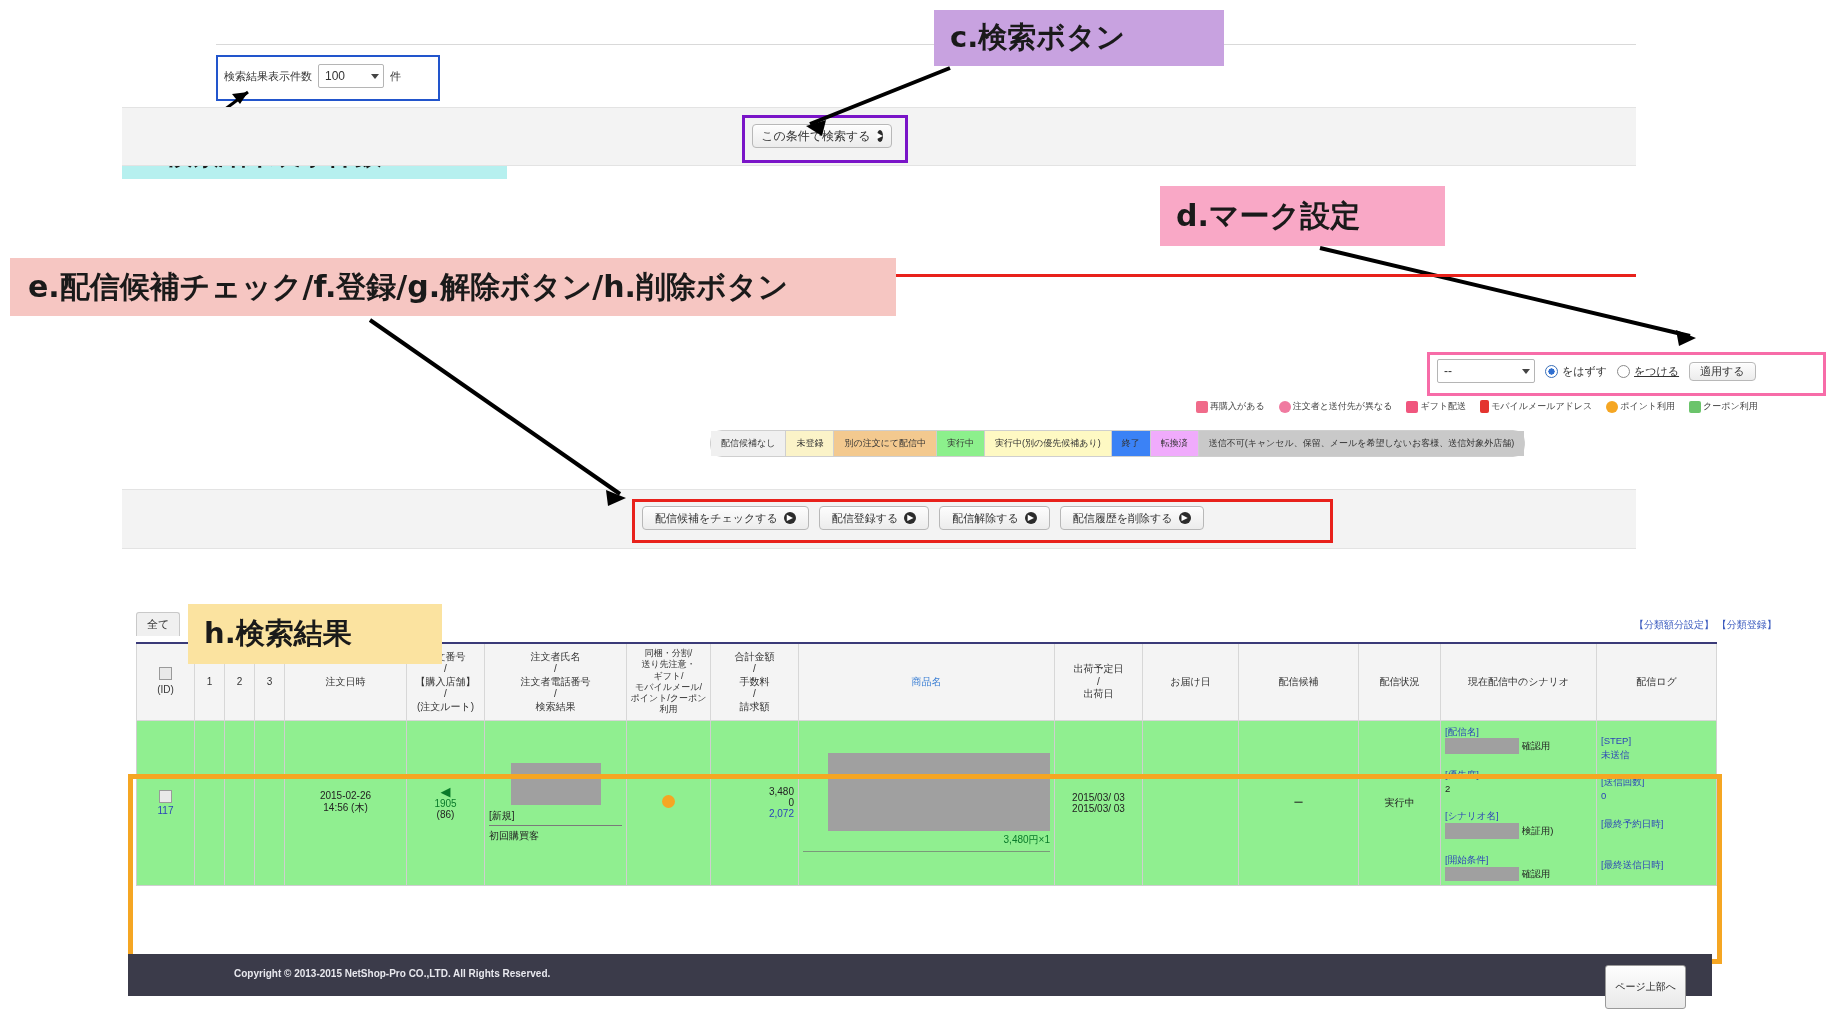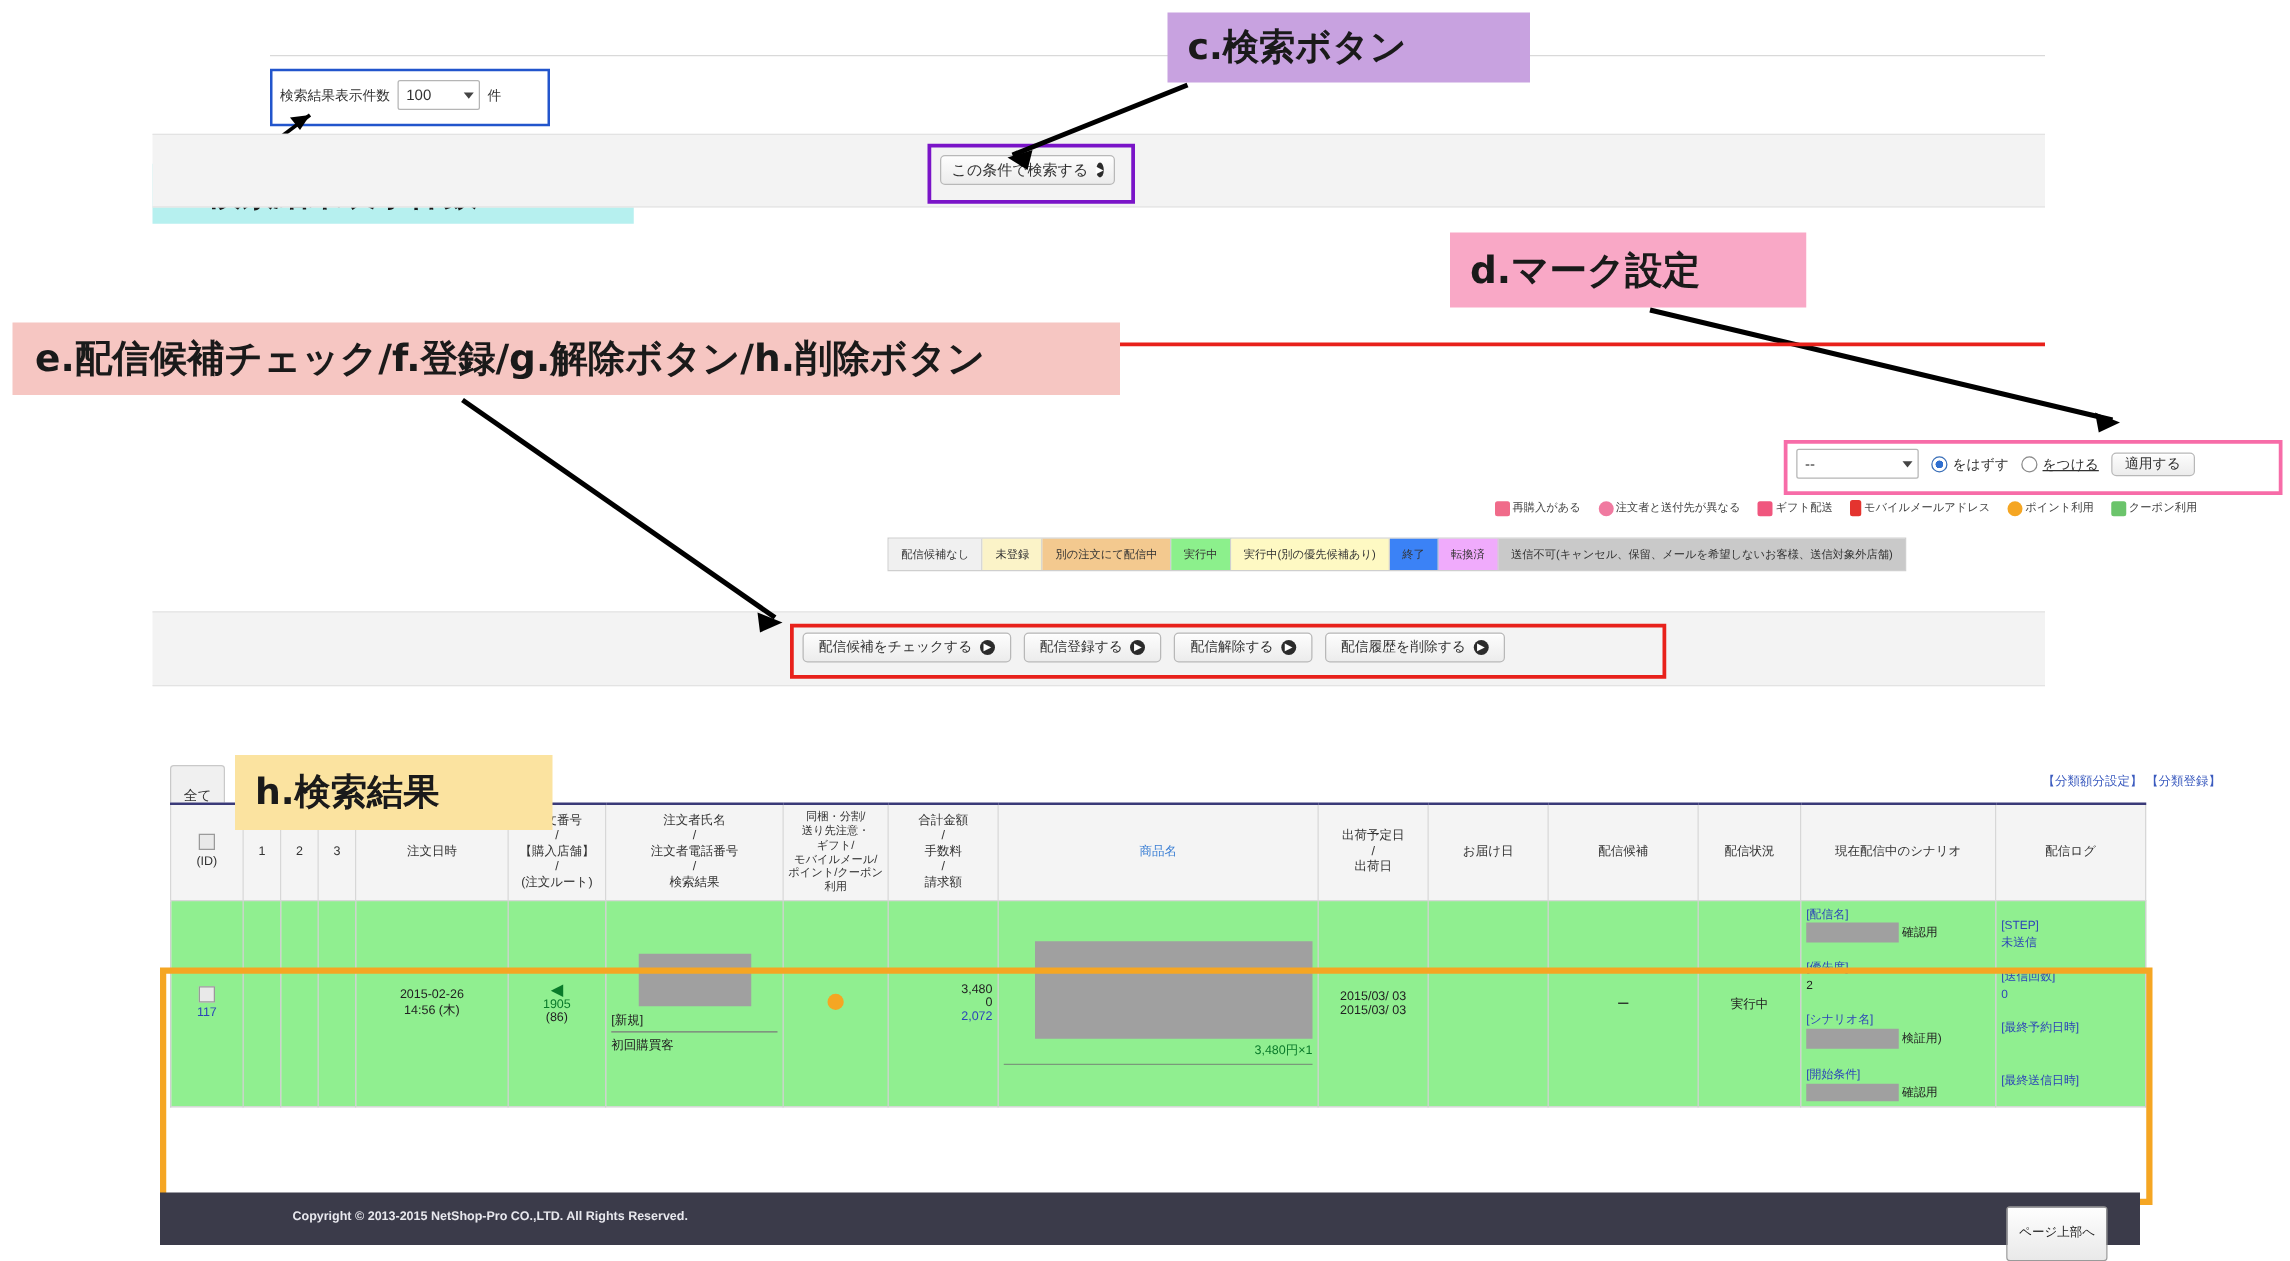--- a/index.html
+++ b/index.html
@@ -67,21 +67,21 @@
 
   .status-legend{position:absolute;display:flex;align-items:stretch;border:1px solid #cfcfcf;font-size:9px;}
   .status-legend span{padding:3px 5px;border-right:1px solid #cfcfcf;white-space:nowrap;display:flex;align-items:center;}
   .status-legend span:last-child{border-right:none;}
 
   
   .tabwrap{position:absolute;}
   .tab-all{
     display:inline-flex;align-items:center;justify-content:center;
     background:#f0f0f0;border:1px solid #c9c9c9;border-bottom:none;
-    font-size:11px;color:#333;padding:16px 10px;border-radius:3px 3px 0 0;
+    font-size:11px;color:#333;padding:4px 10px;border-radius:3px 3px 0 0;
   }
   .cat-links{position:absolute;font-size:10px;color:#3b5bbf;white-space:nowrap;}
 
   table.results{border-collapse:collapse;table-layout:fixed;background:#fff;}
   table.results th{
     background:#f4f4f4;border:1px solid #d7d7d7;border-top:2px solid #3a3a78;
     font-size:10px;font-weight:normal;color:#333;line-height:1.25;
     padding:4px 2px;text-align:center;vertical-align:middle;
   }
   table.results th .lnk{color:#3b7fd4;}
@@ -204,21 +204,21 @@
   <span class="li">
     <span class="ico" style="background:#f5a623;border-radius:50%;"></span>
     <span>ポイント利用</span>
   </span>
   <span class="li">
     <span class="ico" style="background:#6bc46b;"></span>
     <span>クーポン利用</span>
   </span>
 </div>
 
-<div class="status-legend" style="left:710px;top:430px;">
+<div class="status-legend" style="left:710px;top:430px;border-radius:12px;">
   <span style="background:#f0f0f0;">
       <span>配信候補なし</span>
     </span>
   <span style="background:#fbf3c8;">
       <span>未登録</span>
     </span>
   <span style="background:#f3c98f;">
       <span>別の注文にて配信中</span>
     </span>
   <span style="background:#8cf08c;">

